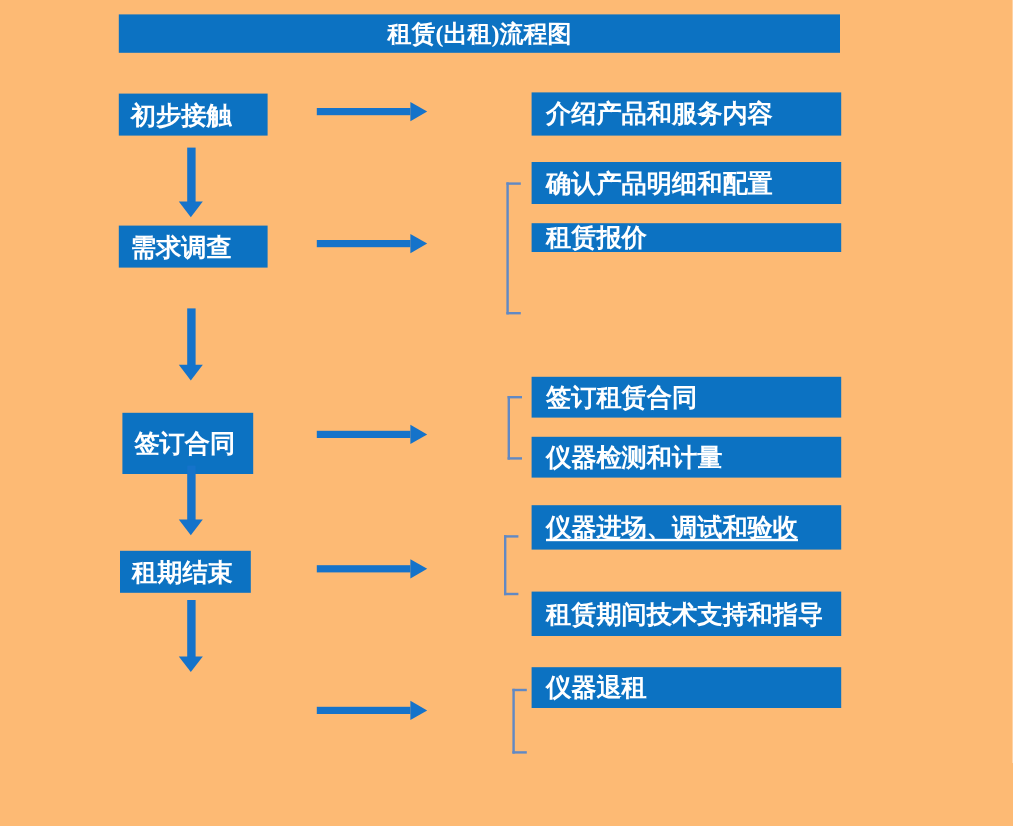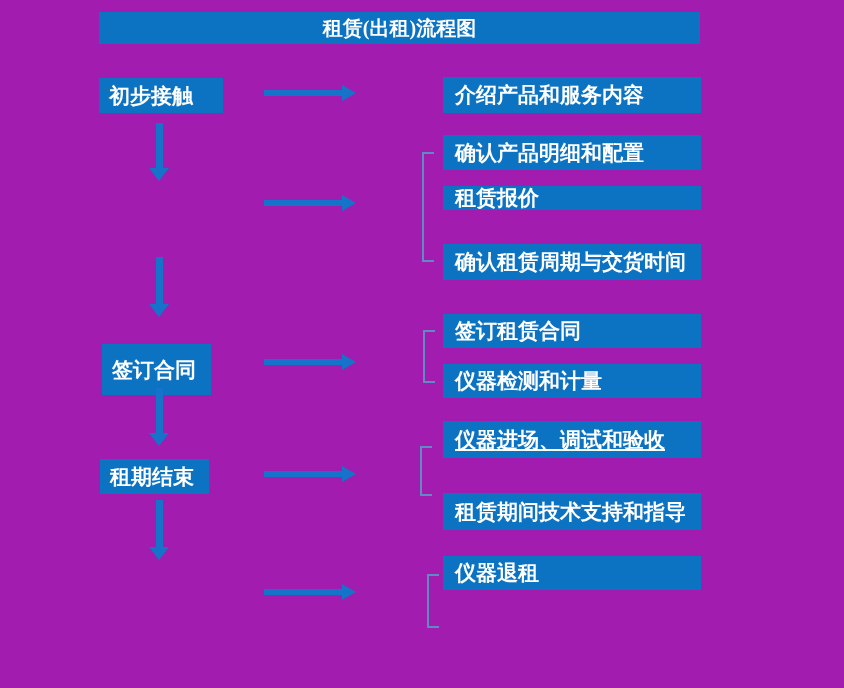--- a/index.html
+++ b/index.html
@@ -1,19 +1,19 @@
 <!DOCTYPE html>
 <html><head>
 <meta charset="utf-8">
 <style>
   html,body{margin:0;padding:0;background:#ffffff;}
   #canvas{
     position:relative;
     width:844px;height:688px;
-    background:#a21caf;
+    background:#fdba74;
     font-family:"Liberation Serif","DejaVu Serif",serif;
     overflow:hidden;
   }
   .box{
     position:absolute;
     background:#0c72c2;
     color:#ffffff;
     font-weight:bold;
     display:flex;
     align-items:center;
@@ -63,27 +63,27 @@
   }
 </style>
 </head>
 <body>
 
 <div id="canvas">
 
   <div class="box title-bar">租赁(出租)流程图</div>
 
   <div class="box step" style="left:99px;top:78px;width:124px;height:35px;">初步接触</div>
+  <div class="box step" style="left:99px;top:188px;width:124px;height:35px;">需求调查</div>
   <div class="box step" style="left:102px;top:344px;width:109px;height:51px;">签订合同</div>
   <div class="box step" style="left:100px;top:459px;width:109px;height:35px;">租期结束</div>
 
   <div class="box detail" style="top:77px;height:36px;">介绍产品和服务内容</div>
   <div class="box detail" style="top:135px;height:35px;">确认产品明细和配置</div>
   <div class="box detail" style="top:186px;height:24px;">租赁报价</div>
-  <div class="box detail" style="top:244px;height:36px;">确认租赁周期与交货时间</div>
   <div class="box detail" style="top:314px;height:34px;">签订租赁合同</div>
   <div class="box detail" style="top:364px;height:34px;">仪器检测和计量</div>
   <div class="box detail" style="top:421px;height:37px;text-decoration:underline;">仪器进场、调试和验收</div>
   <div class="box detail" style="top:493px;height:37px;">租赁期间技术支持和指导</div>
   <div class="box detail" style="top:556px;height:34px;">仪器退租</div>
 
   <div class="h-arrow" style="top:85px;">
     <div class="shaft"></div>
     <div class="head"></div>
   </div>

